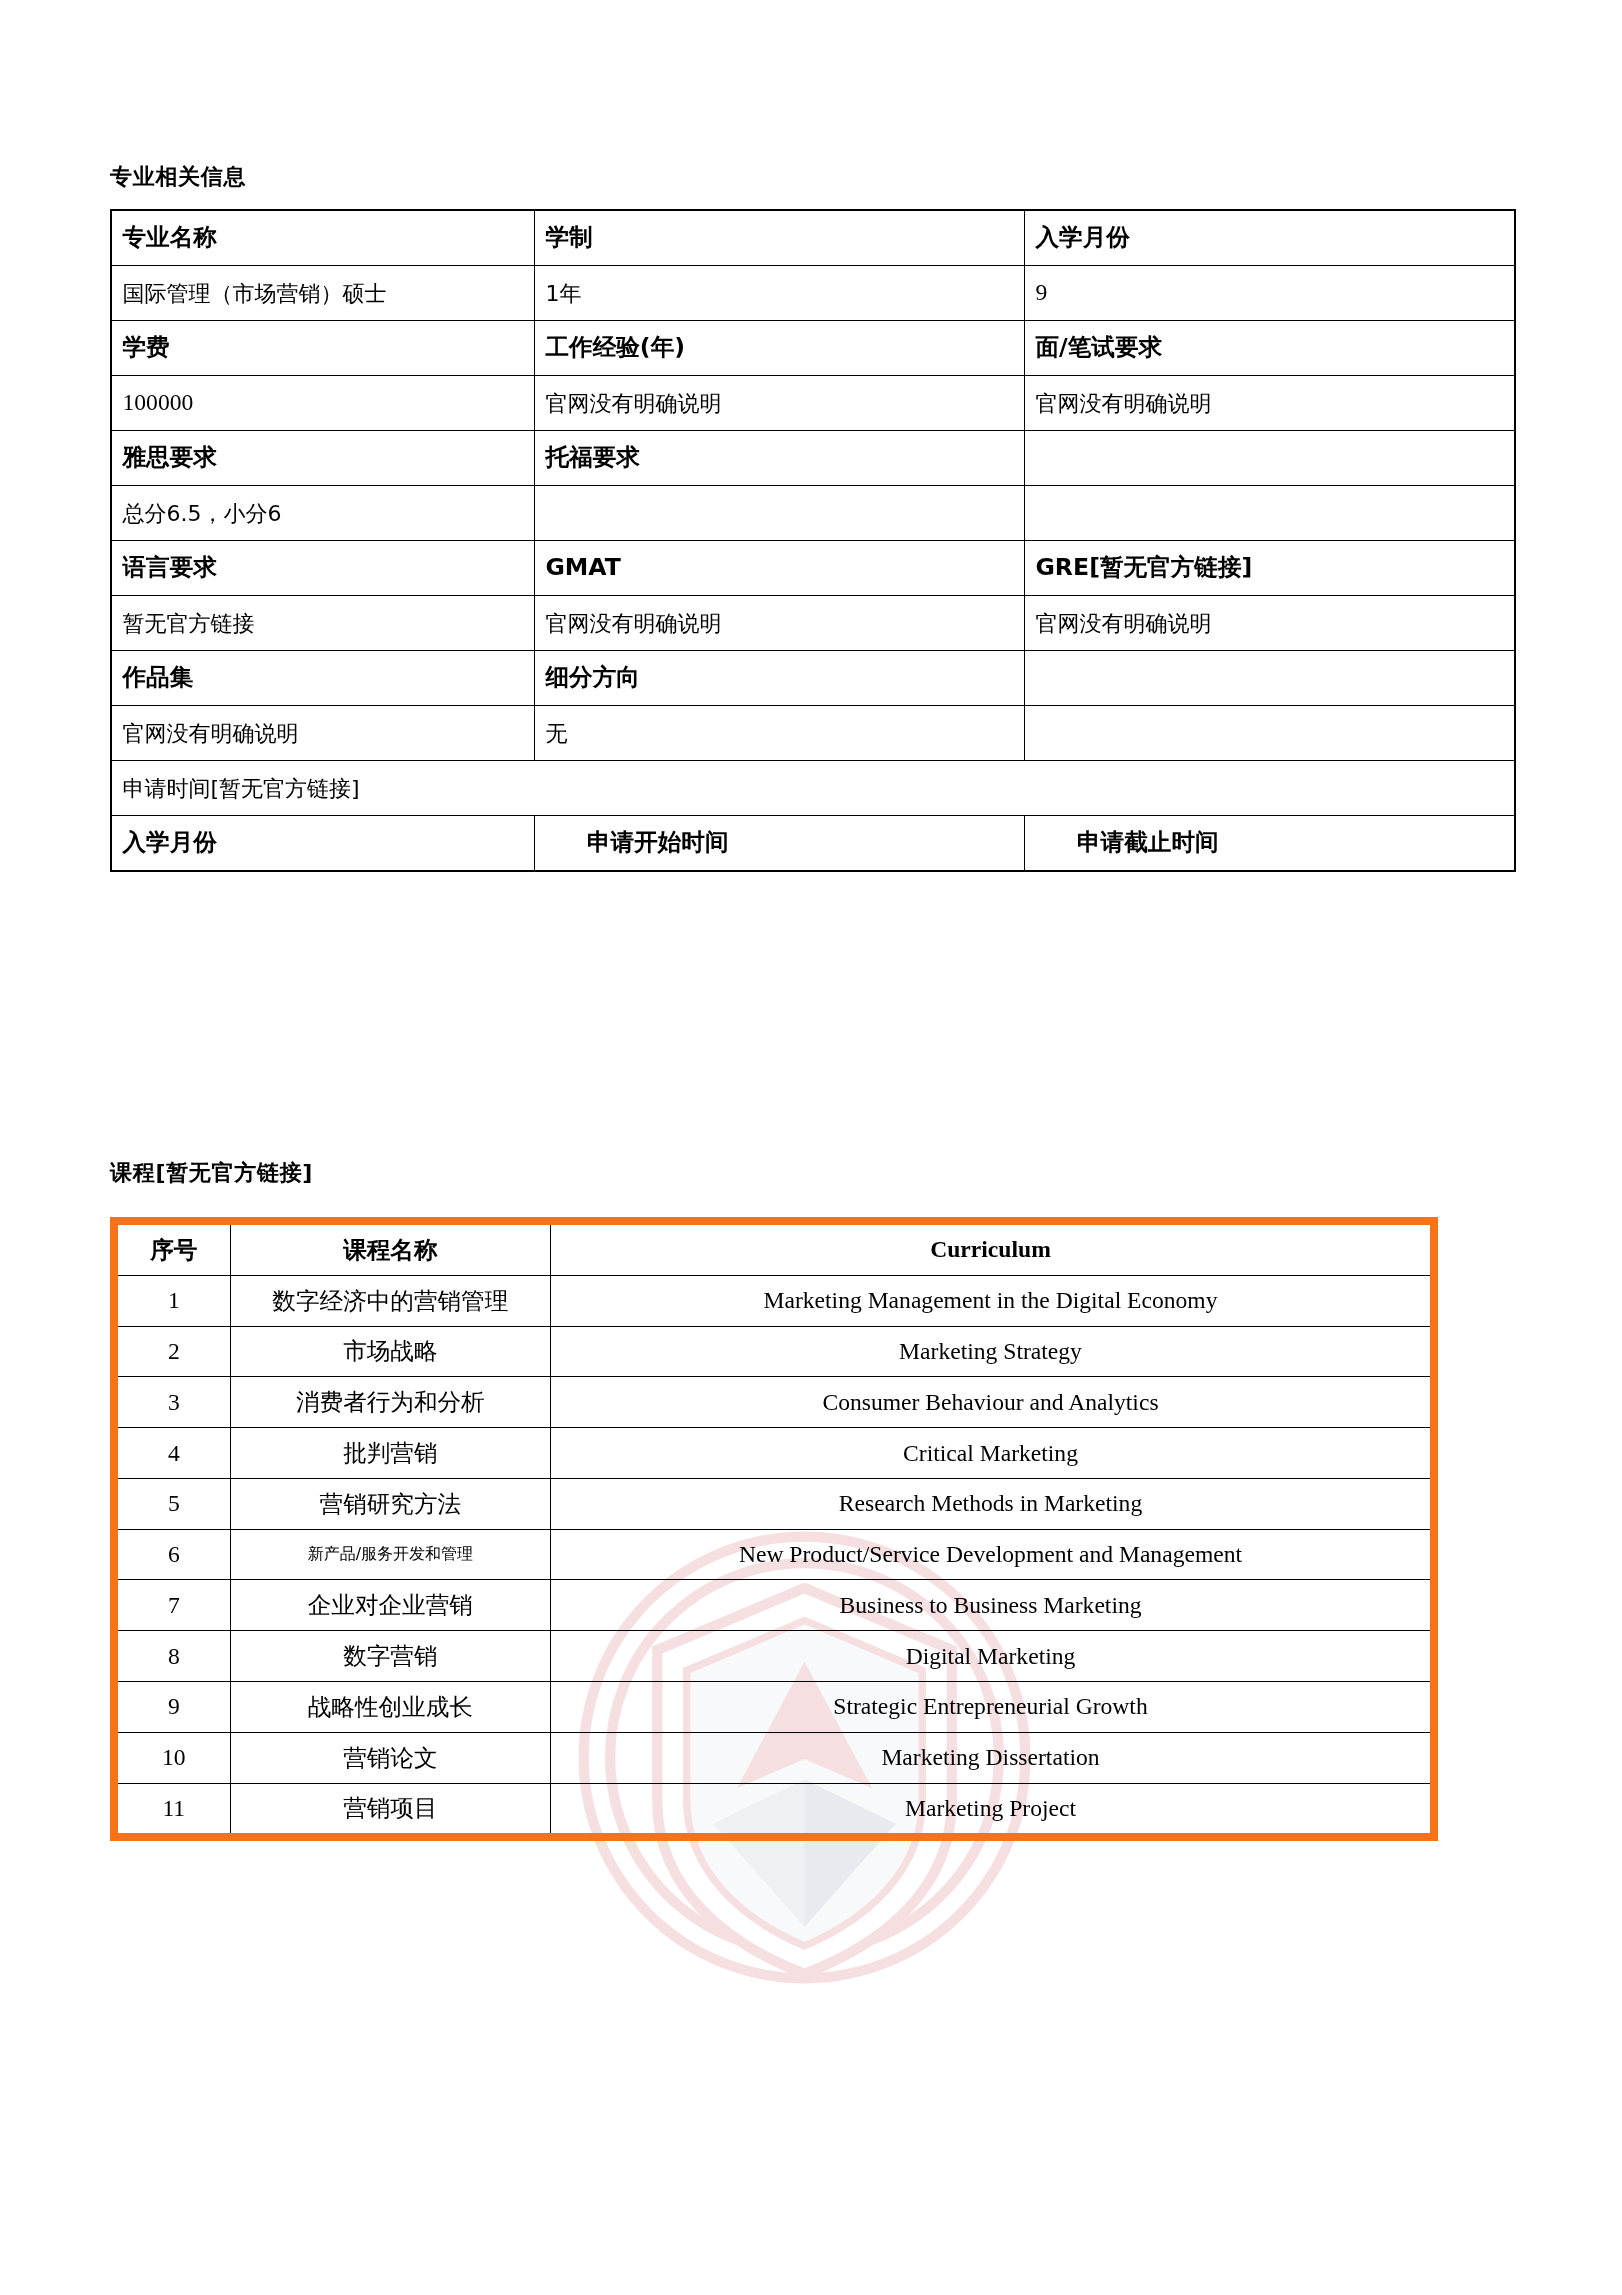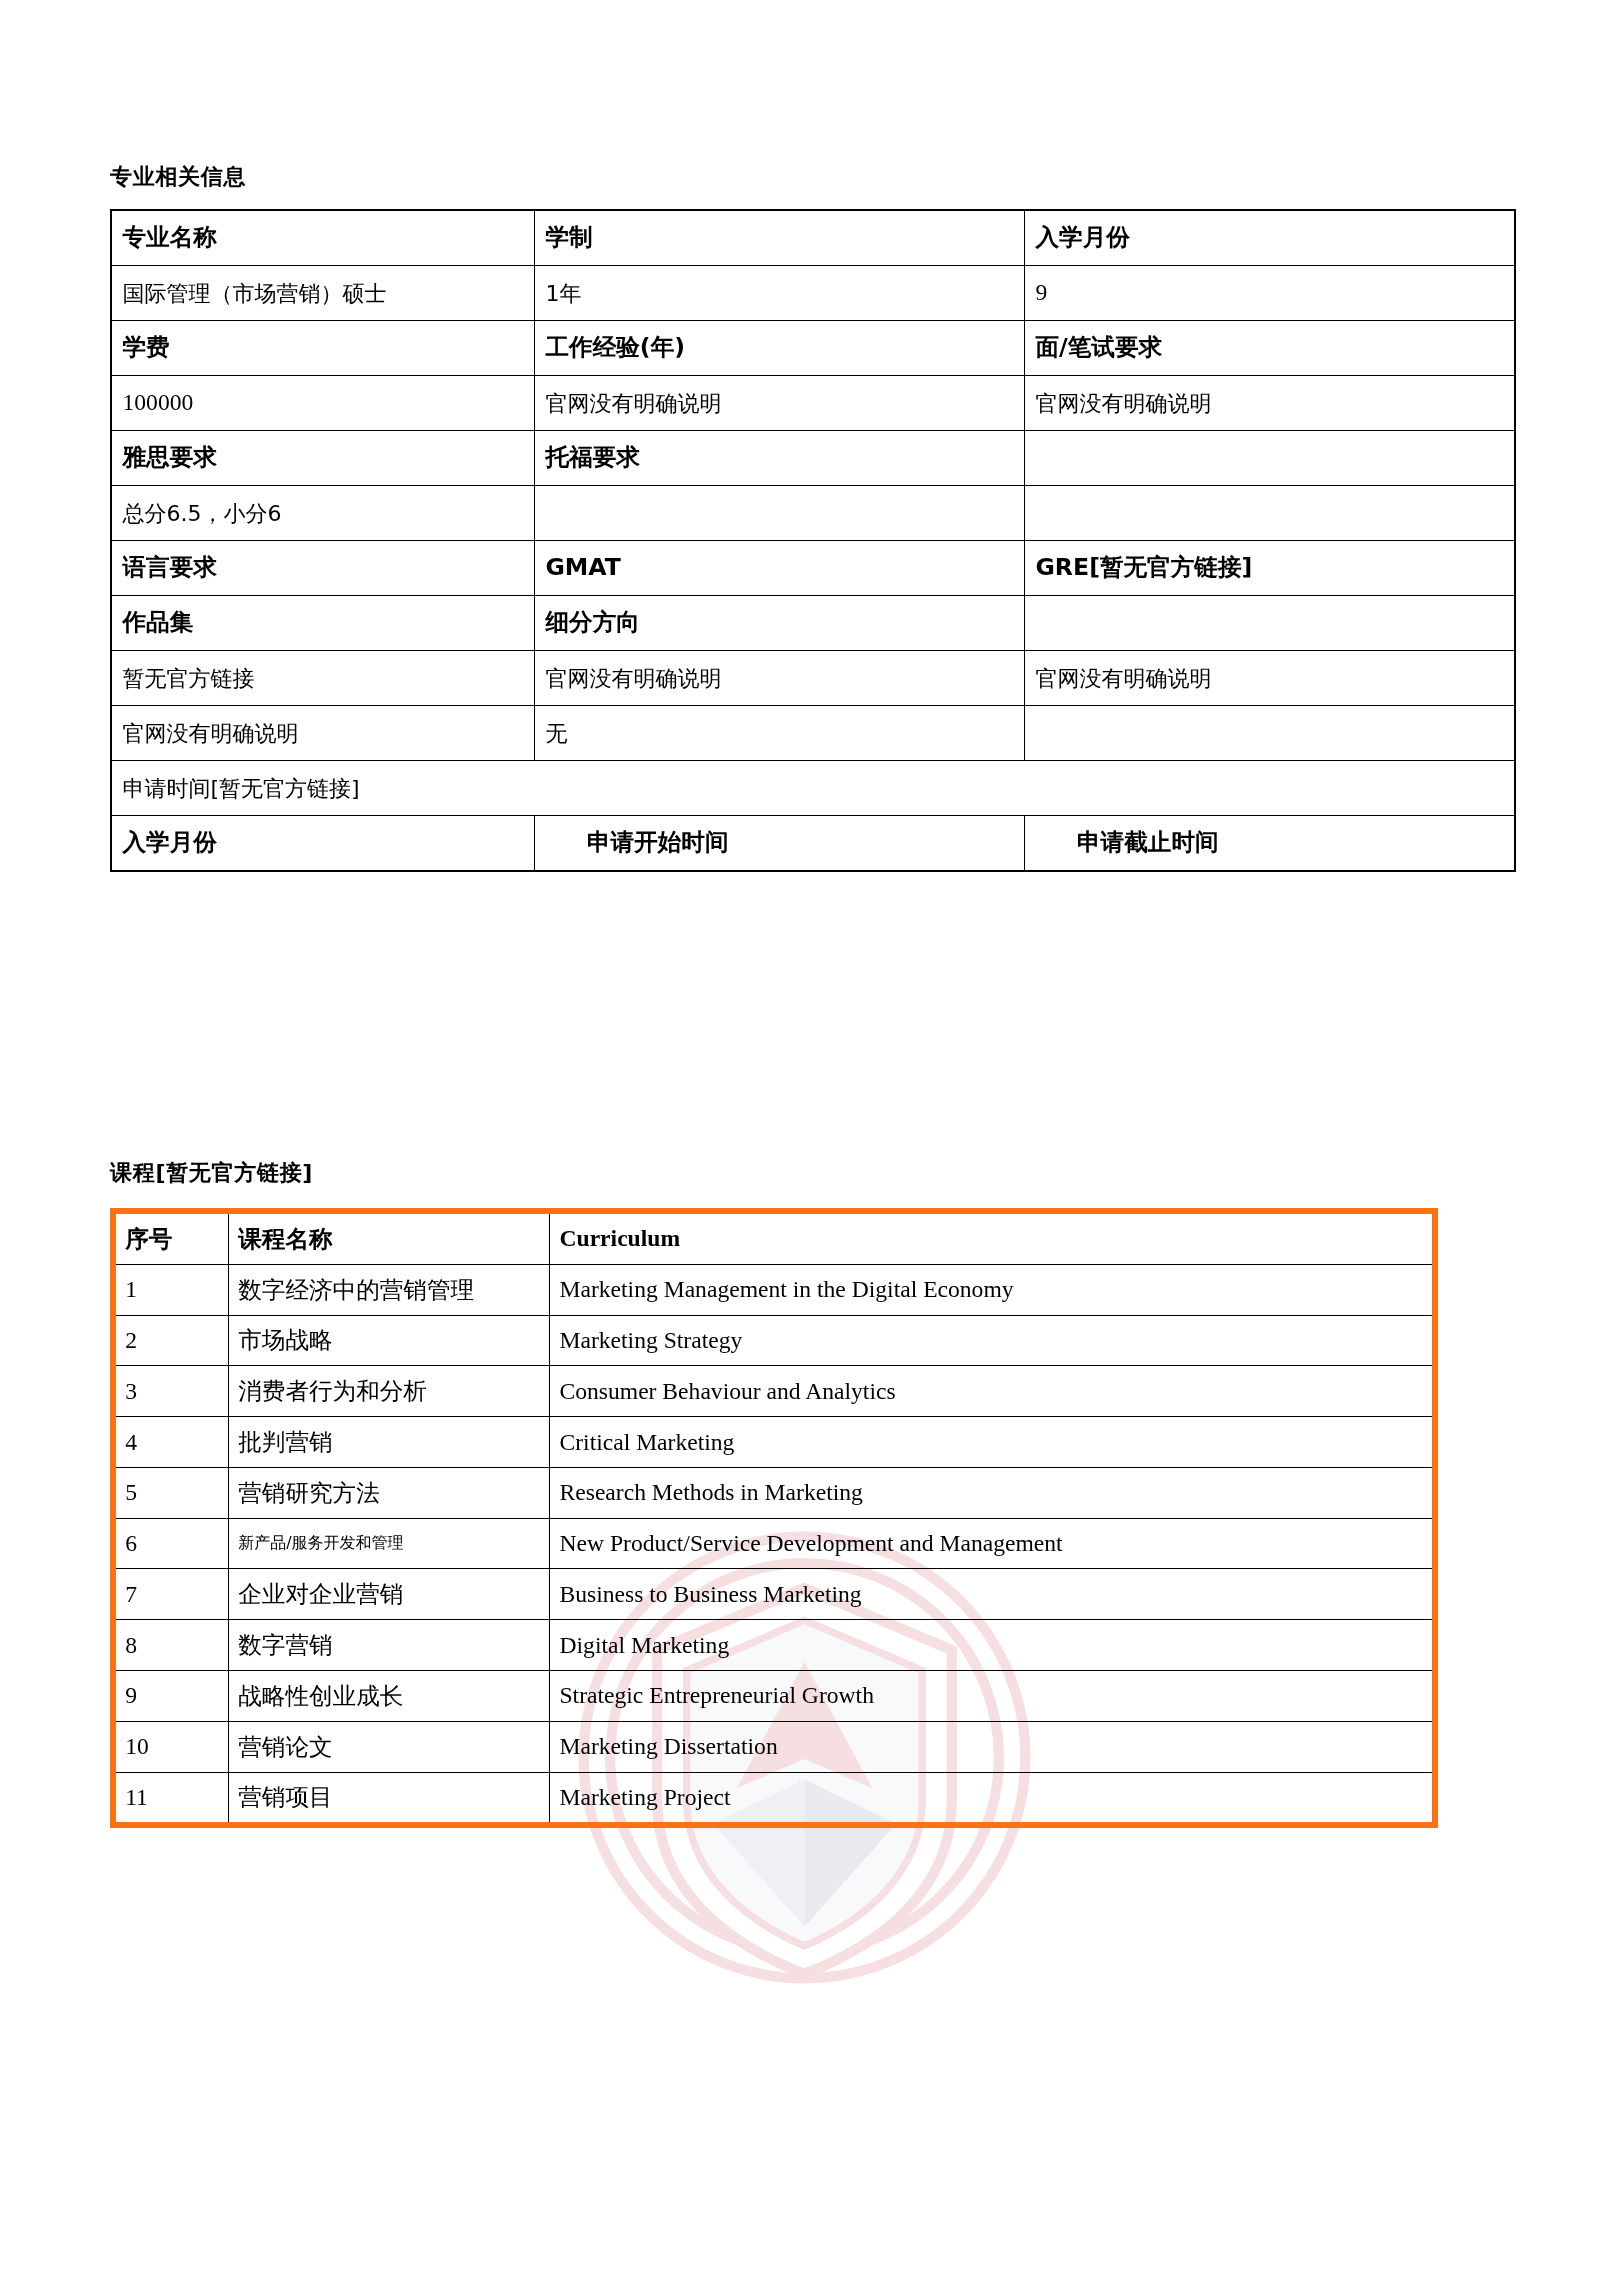--- a/index.html
+++ b/index.html
@@ -91,22 +91,23 @@
     font-family: "Liberation Serif", serif;
     font-size: 23.6px;
   }
   table.info-table td.val-cn {
     font-family: "DejaVu Sans", sans-serif;
     font-size: 22px;
   }
 
   
   table.course-table {
-    margin-top: 20px;
-    border: 6px solid #f97316;
+    margin-top: 29px;
+    border: 8px solid #f97316;
+    text-align: center;
   }
   table.course-table td {
     border: 1.3px solid #000;
     padding: 5.9px 9.2px;
     font-size: 23.6px;
     height: 38px;
     vertical-align: middle;
   }
   td.c-num {
     font-family: "Liberation Serif", serif;
@@ -184,30 +185,30 @@
             <td class="val-cn">总分6.5，小分6</td>
             <td class="val-cn"></td>
             <td class="val-cn"></td>
           </tr>
           <tr>
             <td class="hdr">语言要求</td>
             <td class="hdr">GMAT</td>
             <td class="hdr">GRE[暂无官方链接]</td>
           </tr>
           <tr>
+            <td class="val-cn">暂无官方链接</td>
+            <td class="val-cn">官网没有明确说明</td>
+            <td class="val-cn">官网没有明确说明</td>
+          </tr>
+          <tr>
             <td class="hdr">作品集</td>
             <td class="hdr">细分方向</td>
             <td class="hdr"></td>
           </tr>
           <tr>
-            <td class="val-cn">暂无官方链接</td>
-            <td class="val-cn">官网没有明确说明</td>
-            <td class="val-cn">官网没有明确说明</td>
-          </tr>
-          <tr>
             <td class="val-cn">官网没有明确说明</td>
             <td class="val-cn">无</td>
             <td class="val-cn"></td>
           </tr>
           <tr>
             <td class="val-cn" colspan="3">申请时间[暂无官方链接]</td>
           </tr>
           <tr>
             <td class="hdr">入学月份</td>
             <td class="hdr" style="padding-left:52px">申请开始时间</td>

